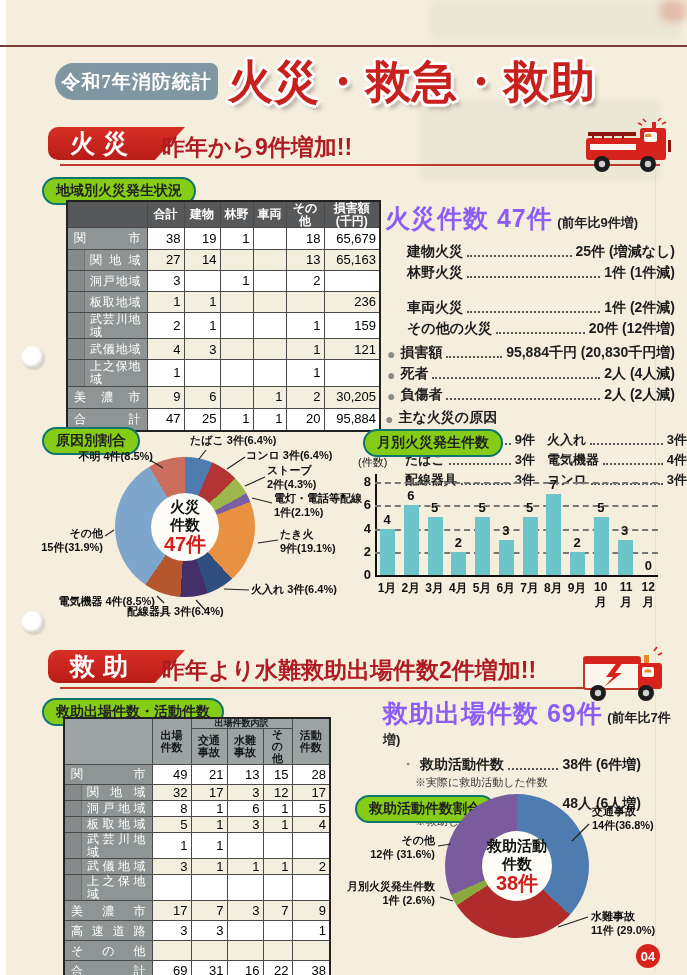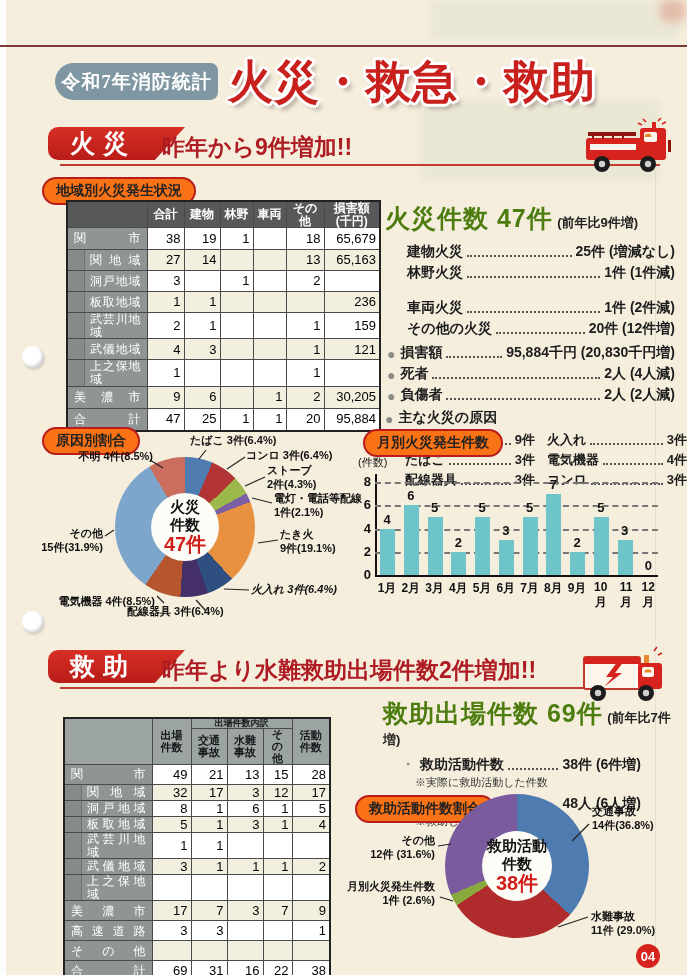--- a/index.html
+++ b/index.html
@@ -22,37 +22,37 @@
   .main-title{left:228px;top:52px;font-size:45px;font-weight:bold;color:#c8201d;letter-spacing:1px;
      text-shadow:-2px -2px 0 #fff,2px -2px 0 #fff,-2px 2px 0 #fff,2px 2px 0 #fff,
        -3px 0 0 #fff,3px 0 0 #fff,0 -3px 0 #fff,0 3px 0 #fff,4px 5px 4px rgba(60,40,40,0.35);}
   
   .banner{height:33px;background:linear-gradient(#d72f25,#b91c18);color:#fff;font-weight:bold;
           font-size:25px;letter-spacing:8px;display:flex;align-items:center;padding:0 30px 0 22px;
           border-radius:10px 0 0 10px;clip-path:polygon(0 0,100% 0,78% 100%,0 100%);}
   .headline{font-size:23px;font-weight:bold;color:#ae1b22;}
   .sec-rule{height:2px;background:#c33a30;}
   
-  .pill{background:#f97316;border:2px solid #b91c1c;border-radius:15px;color:#222;
+  .pill{background:#84cc16;border:2px solid #0f766e;border-radius:15px;color:#222;
         font-size:14px;font-weight:bold;padding:3px 12px;white-space:nowrap;}
   
   table{border-collapse:collapse;background:#fff;}
   .dtable{border:2px solid #222;}
   .dtable td,.dtable th{border:1px solid #4a4a4a;font-size:13px;padding:0 3px;
         text-align:right;vertical-align:middle;white-space:pre-line;line-height:1.05;}
   .dtable th{text-align:center;font-weight:bold;}
   .fire-head th{background:#57585a;color:#fff;font-size:12px;}
   .resc-head th{background:#9ba4a2;color:#15181a;font-size:11px;}
   td.lab{background:#8e9594;color:#fff;text-align:justify;text-align-last:justify;
          text-justify:inter-character;font-size:12px;padding:0 6px;}
   td.lab.sub{padding-left:22px;box-shadow:inset 16px 0 0 #848b8a,inset 17px 0 0 #6d7473;}
   tr.alt td.num{background:#f2efdf;}
   td.num{background:#fff;}
   
-  .stat-title{font-size:25px;font-weight:bold;color:#4d7c0f;letter-spacing:1px;}
+  .stat-title{font-size:25px;font-weight:bold;color:#8b5cf6;letter-spacing:1px;}
   .stat-note{font-size:13px;font-weight:bold;color:#222;}
   .leader-row{display:flex;align-items:flex-end;font-size:14px;color:#1c1c1c;font-weight:bold;}
   .leader-row .dots{flex:1;border-bottom:2px dotted #555;margin:0 4px 4px;}
   .bullet{color:#8a8a86;margin-right:5px;}
   .small-note{font-size:11px;color:#333;}
   
   .donut{border-radius:50%;position:absolute;}
   .donut-hole{position:absolute;background:#fdfcf6;border-radius:50%;display:flex;
       flex-direction:column;align-items:center;justify-content:center;line-height:1.15;}
   .donut-hole .l{font-size:15px;font-weight:bold;color:#111;}
@@ -376,20 +376,21 @@
     <rect x="62" y="22" width="12" height="10" rx="2" fill="#fdf6ec"></rect>
     <circle cx="68" cy="28" r="3.6" fill="#fff"></circle>
       <path d="M64.4 27.5 a3.6 3.2 0 0 1 7.2 0 z" fill="#e8882a"></path>
     <circle cx="18" cy="48" r="8" fill="#1c1c1c"></circle>
       <circle cx="18" cy="48" r="3.2" fill="#cfcfcf"></circle>
     <circle cx="66" cy="48" r="8" fill="#1c1c1c"></circle>
       <circle cx="66" cy="48" r="3.2" fill="#cfcfcf"></circle>
     <rect x="64" y="10" width="5" height="8" fill="#e8882a"></rect>
     <path d="M74 6 l3 -4 M78 10 l4 -2" stroke="#d7231d" stroke-width="1.6"></path>
   </svg>
+  <div class="abs pill" style="left:42px;top:698px">救助出場件数・活動件数</div>
 
   <table class="abs dtable" id="rescue-table" style="left:63px;top:717px">
     <colgroup>
         <col style="width:88px">
         <col style="width:39px">
         <col style="width:36px">
         <col style="width:36px">
       <col style="width:29px">
         <col style="width:38px">
       </colgroup>
@@ -560,21 +561,21 @@
       <div>2件(4.3%)</div>
     </div>
     <div class="pie-label" style="left: 274px; top: 492px;">
       <div>電灯・電話等配線</div>
       <div>1件(2.1%)</div>
     </div>
     <div class="pie-label" style="left: 280px; top: 528px;">
       <div>たき火</div>
       <div>9件(19.1%)</div>
     </div>
-    <div class="pie-label" style="left: 251px; top: 583px; font-style: italic;">
+    <div class="pie-label" style="left: 251px; top: 583px;">
       <div>火入れ 3件(6.4%)</div>
     </div>
     <div class="pie-label" style="left: 127px; top: 605px;">
       <div>配線器具 3件(6.4%)</div>
     </div>
     <div class="pie-label" style="right: 532px; top: 595px; ">
       <div>電気機器 4件(8.5%)</div>
     </div>
     <div class="pie-label" style="right: 584px; top: 527px; text-align: right;">
       <div>その他</div>

